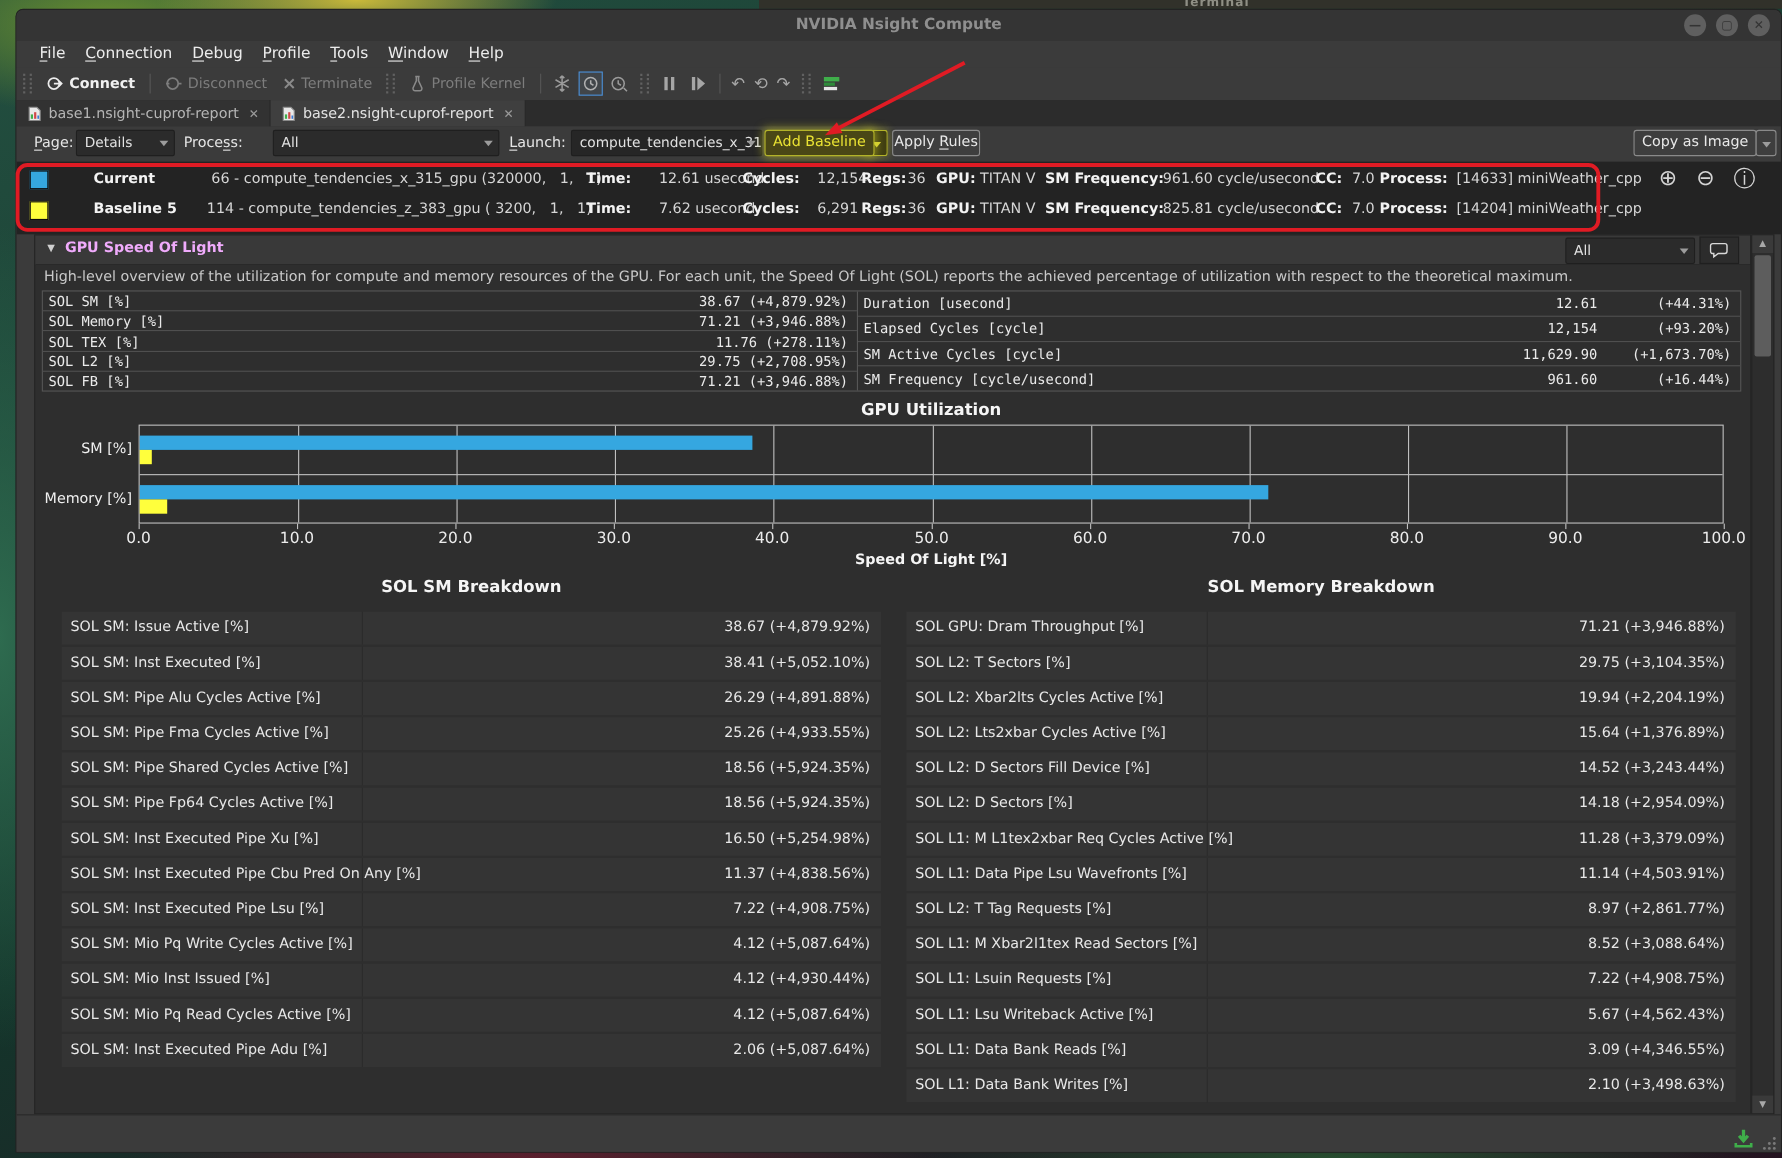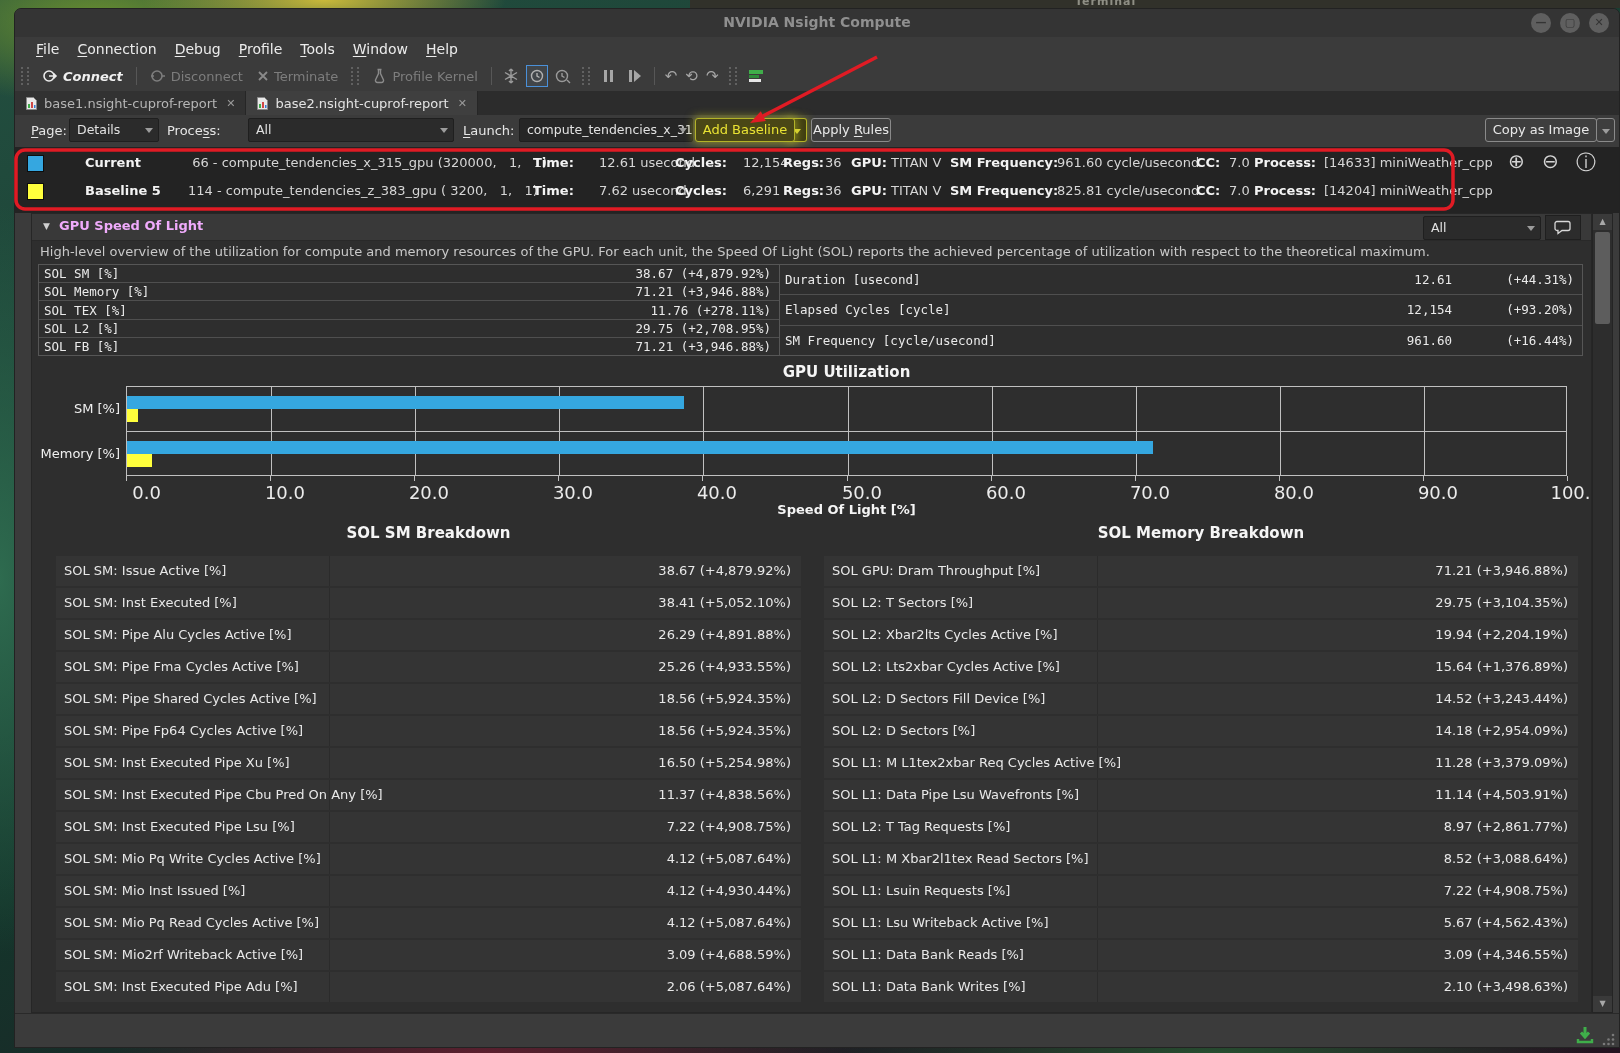--- a/index.html
+++ b/index.html
@@ -76,21 +76,21 @@
   .m-val{padding-right:8px;}
   .m-val2{flex:1;text-align:right;}
   .m-delta{width:122px;text-align:right;padding-right:8px;}
   
   .ch-title{position:absolute;text-align:center;font-weight:bold;font-size:15px;color:#f5f5f5;}
   .plot{position:absolute;border:1px solid #c0c0c0;box-sizing:border-box;}
   .grid-v{position:absolute;top:0;bottom:0;width:1px;background:#c0c0c0;}
   .grid-h{position:absolute;left:0;right:0;height:1px;background:#c0c0c0;}
   .bar{position:absolute;height:13px;}
   .ylab{position:absolute;width:86px;text-align:right;font-size:13px;color:#f0f0f0;}
-  .xtick{position:absolute;width:70px;text-align:right;font-size:18px;color:#ececec;}
+  .xtick{position:absolute;width:70px;text-align:center;font-size:14px;color:#ececec;}
   .tickm{position:absolute;width:1px;height:5px;background:#c0c0c0;}
   .xlabel{position:absolute;text-align:center;font-weight:bold;font-size:13px;color:#f5f5f5;}
   
   .bk-title{position:absolute;text-align:center;font-weight:bold;font-size:15px;color:#f5f5f5;}
   .bk-table{position:absolute;top:342px;}
   .bk-row{position:relative;height:30px;margin-bottom:2px;background:#343434;}
   .bk-row::before{content:'';position:absolute;left:273px;top:0;bottom:0;width:1px;background:#2b2b2b;}
   .bk-label{position:absolute;left:8px;top:0;line-height:30px;font-size:13px;color:#e8e8e8;white-space:nowrap;}
   .bk-value{position:absolute;right:10px;top:0;line-height:30px;font-size:13px;color:#e8e8e8;}
   
@@ -133,21 +133,21 @@
       <span class="menu-item"><u>H</u>elp</span>
     </div>
 
   <div class="toolbar">
     <span class="drag-dots"></span>
     <div class="tool-item">
       <svg width="16" height="16" viewBox="0 0 16 16">
           <circle cx="7" cy="8" r="5" fill="none" stroke="#ececec" stroke-width="1.6"></circle>
           <path d="M7 8 h7 M11.5 5.5 L14 8 l-2.5 2.5" fill="none" stroke="#ececec" stroke-width="1.6"></path>
         </svg>
-      <span style="color:#f0f0f0;font-weight:bold;font-style:italic;">Connect</span>
+      <span style="color:#f0f0f0;font-weight:bold;">Connect</span>
     </div>
     <span class="toolbar-sep"></span>
     <div class="tool-item disabled">
       <svg width="16" height="16" viewBox="0 0 16 16">
           <circle cx="7" cy="8" r="5" fill="none" stroke="#7d7d7d" stroke-width="1.6"></circle>
           <path d="M4 8 h-3 M12 8 h3" fill="none" stroke="#7d7d7d" stroke-width="1.6"></path>
         </svg>
       <span>Disconnect</span>
     </div>
     <div class="tool-item disabled">
@@ -327,20 +327,21 @@
       <div class="m-half m-left" id="metrics-left">
           <div class="m-row first"><span class="m-label">SOL SM [%]</span><span class="m-val">38.67 (+4,879.92%)</span></div>
           <div class="m-row"><span class="m-label">SOL Memory [%]</span><span class="m-val">71.21 (+3,946.88%)</span></div>
           <div class="m-row"><span class="m-label">SOL TEX [%]</span><span class="m-val">11.76 (+278.11%)</span></div>
           <div class="m-row"><span class="m-label">SOL L2 [%]</span><span class="m-val">29.75 (+2,708.95%)</span></div>
           <div class="m-row"><span class="m-label">SOL FB [%]</span><span class="m-val">71.21 (+3,946.88%)</span></div>
         </div>
       <div class="m-half m-right" id="metrics-right">
           <div class="m-row first"><span class="m-label">Duration [usecond]</span><span class="m-val2">12.61</span><span class="m-delta">(+44.31%)</span></div>
           <div class="m-row"><span class="m-label">Elapsed Cycles [cycle]</span><span class="m-val2">12,154</span><span class="m-delta">(+93.20%)</span></div>
+          <div class="m-row"><span class="m-label">SM Active Cycles [cycle]</span><span class="m-val2">11,629.90</span><span class="m-delta">(+1,673.70%)</span></div>
           <div class="m-row"><span class="m-label">SM Frequency [cycle/usecond]</span><span class="m-val2">961.60</span><span class="m-delta">(+16.44%)</span></div>
         </div>
     </div>
     <div id="chart">
         <div class="ch-title" style="left:94px;width:1441px;top:149px">GPU Utilization</div>
         <div class="plot" style="left:94px;top:172px;width:1441px;height:90px">
           <div class="grid-v" style="left:144px"></div>
           <div class="grid-v" style="left:288px"></div>
           <div class="grid-v" style="left:432px"></div>
           <div class="grid-v" style="left:576px"></div>
@@ -426,24 +427,20 @@
         </div>
         <div class="bk-row">
           <span class="bk-label">SOL SM: Mio Inst Issued [%]</span>
           <span class="bk-value">4.12 (+4,930.44%)</span>
         </div>
         <div class="bk-row">
           <span class="bk-label">SOL SM: Mio Pq Read Cycles Active [%]</span>
           <span class="bk-value">4.12 (+5,087.64%)</span>
         </div>
         <div class="bk-row">
-          <span class="bk-label">SOL SM: Mio2rf Writeback Active [%]</span>
-          <span class="bk-value">3.09 (+4,688.59%)</span>
-        </div>
-        <div class="bk-row">
           <span class="bk-label">SOL SM: Inst Executed Pipe Adu [%]</span>
           <span class="bk-value">2.06 (+5,087.64%)</span>
         </div>
       </div>
     <div class="bk-table" id="bk-mem" style="left:792px;width:754px">
         <div class="bk-row">
           <span class="bk-label">SOL GPU: Dram Throughput [%]</span>
           <span class="bk-value">71.21 (+3,946.88%)</span>
         </div>
         <div class="bk-row">

